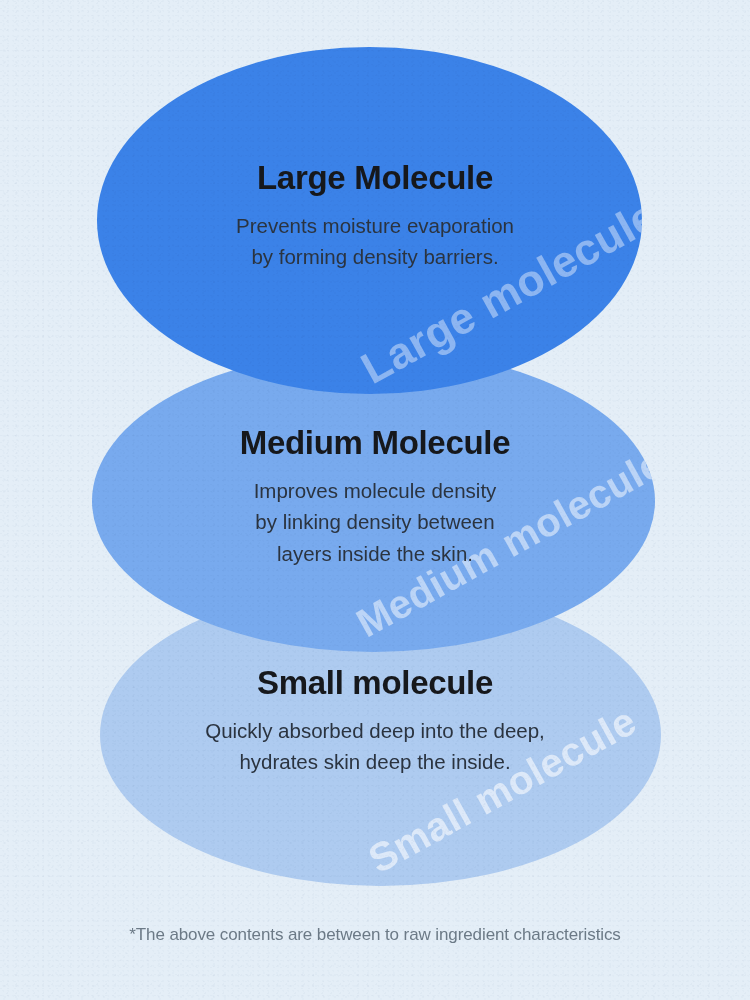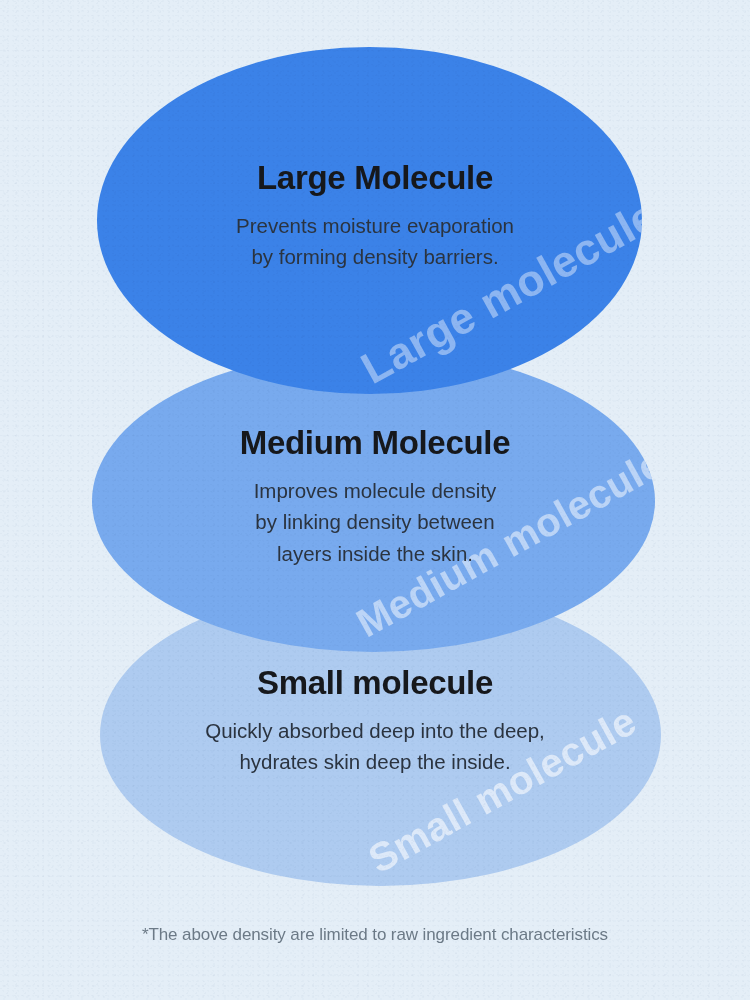--- a/index.html
+++ b/index.html
@@ -183,16 +183,16 @@
   </div>
 
   <div class="card card-small">
     <h2 class="card-title">Small molecule</h2>
     <p class="card-desc">
       <span>Quickly absorbed deep into the deep,</span>
       <span>hydrates skin deep the inside.</span>
     </p>
   </div>
 
-  <div class="footnote">*The above density are limited to raw ingredient characteristics</div>
+  <div class="footnote">*The above contents are between to raw ingredient characteristics</div>
 
   <div id="grain"></div>
 </div>
 
 </body></html>

